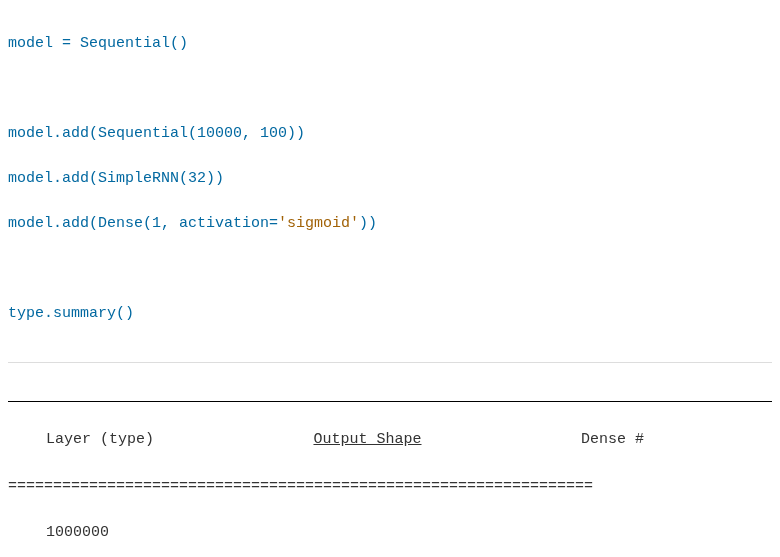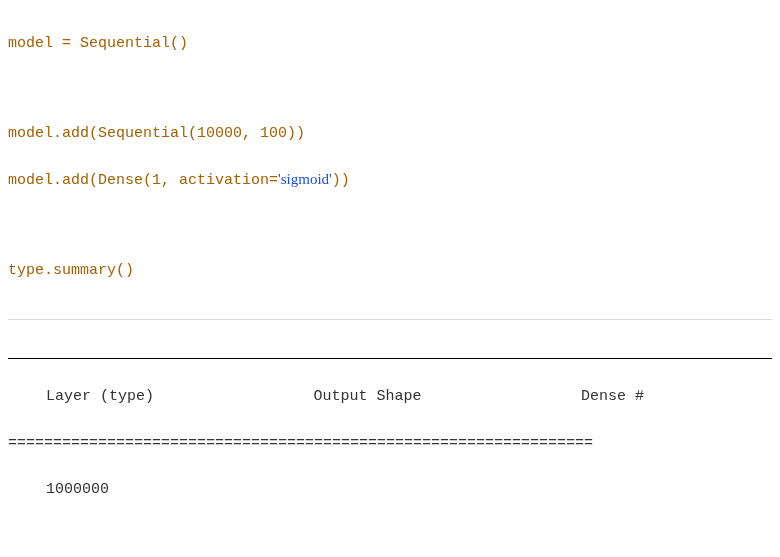--- a/index.html
+++ b/index.html
@@ -11,22 +11,22 @@
     color: #333;
     width: 780px;
     box-sizing: border-box;
   }
   .code-block {
     padding: 2px 0 14px 0;
     white-space: pre;
     line-height: 1.5;
   }
   .code-line span[data-bind] { white-space: pre; }
-  .tok { color: #a16207; font-family: Liberation Mono, monospace; }
-  .str { color: #1d4ed8; font-family: Liberation Serif, serif; }
+  .tok { color: #0369a1; font-family: Liberation Mono, monospace; }
+  .str { color: #a16207; }
   .sep {
     border: none;
     border-top: 1px solid #ddd;
     margin: 0 0 4px 0;
   }
   .output-block {
     white-space: pre;
     line-height: 1.55;
     padding-top: 6px;
   }
@@ -35,31 +35,32 @@
     border-bottom: 1px solid #000;
     height: 4px;
     margin: 1px 0 3px 0;
   }
   .row {
     display: flex;
     align-items: baseline;
     margin-left: 38px;
   }
   .col1 { width: 280px; }
-  .col2 { width: 280px; }
+  .col2 { width: 280px; text-decoration: underline; }
   .col3 { width: 200px; }
   .eq { letter-spacing: 0; }
 </style>
 </head>
 <body>
 
 <div class="code-block">
 <div class="code-line"><span class="tok" data-bind="code.line1">model = Sequential()</span></div>
 <div class="code-line"><span class="tok" data-bind="code.blank1"> </span></div>
 <div class="code-line"><span class="tok" data-bind="code.line2a">model.add(Sequential(</span><span class="tok" data-bind="code.line2b">10000</span><span class="tok" data-bind="code.line2c">, </span><span class="tok" data-bind="code.line2d">100</span><span class="tok" data-bind="code.line2e">))</span></div>
+<div class="code-line"><span class="tok" data-bind="code.line3a">model.add(SimpleRNN(</span><span class="tok" data-bind="code.line3b">32</span><span class="tok" data-bind="code.line3c">))</span></div>
 <div class="code-line"><span class="tok" data-bind="code.line4a">model.add(Dense(</span><span class="tok" data-bind="code.line4b">1</span><span class="tok" data-bind="code.line4c">, activation=</span><span class="str" data-bind="code.line4d">'sigmoid'</span><span class="tok" data-bind="code.line4e">))</span></div>
 <div class="code-line"><span class="tok" data-bind="code.blank2"> </span></div>
 <div class="code-line"><span class="tok" data-bind="code.line5">type.summary()</span></div>
 </div>
 
 <hr class="sep">
 
 <div class="output-block">
 <span class="u-line"></span>
 <div class="row">

